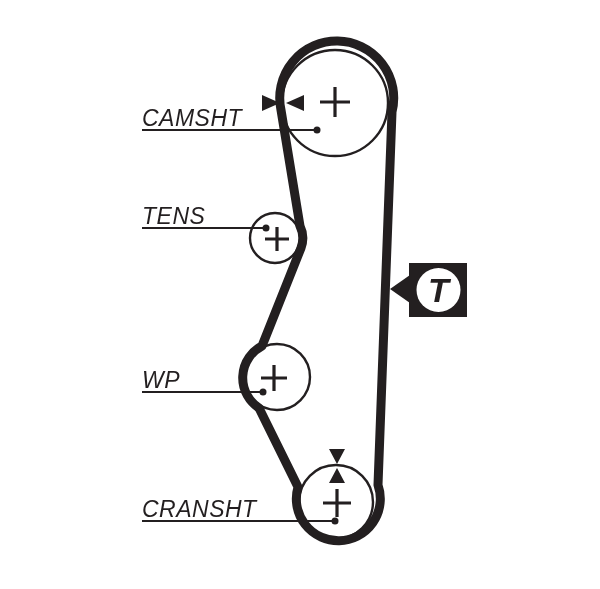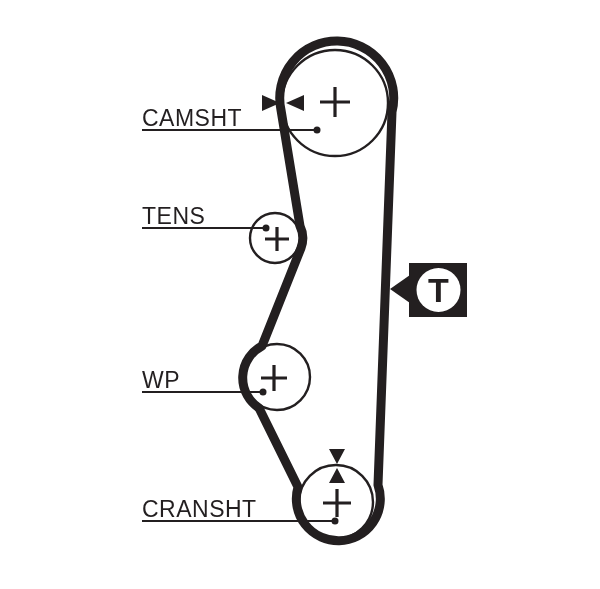--- a/index.html
+++ b/index.html
@@ -3,20 +3,21 @@
 <meta charset="utf-8">
 <style>
   :root { --ink:#231f20; --bg:#ffffff; }
   html,body { margin:0; padding:0; background:var(--bg); }
   .canvas {
     position:relative;
     width:513px; height:589px;
     background:var(--bg);
     font-family:"Liberation Sans", sans-serif;
     overflow:hidden;
+    font-style:italic;
   }
   svg { display:block; }
   .belt { fill:none; stroke:var(--ink); stroke-width:9; stroke-linejoin:round; }
   .pulley { fill:#ffffff; stroke:var(--ink); stroke-width:2.4; }
   .plus { fill:none; stroke:var(--ink); stroke-width:3.2; stroke-linecap:butt; }
   .leader { stroke:var(--ink); stroke-width:2.2; }
   .leader-dot { fill:var(--ink); }
   .mark-arrow { fill:var(--ink); }
   .label-text {
     font-family:"Liberation Sans", sans-serif;

